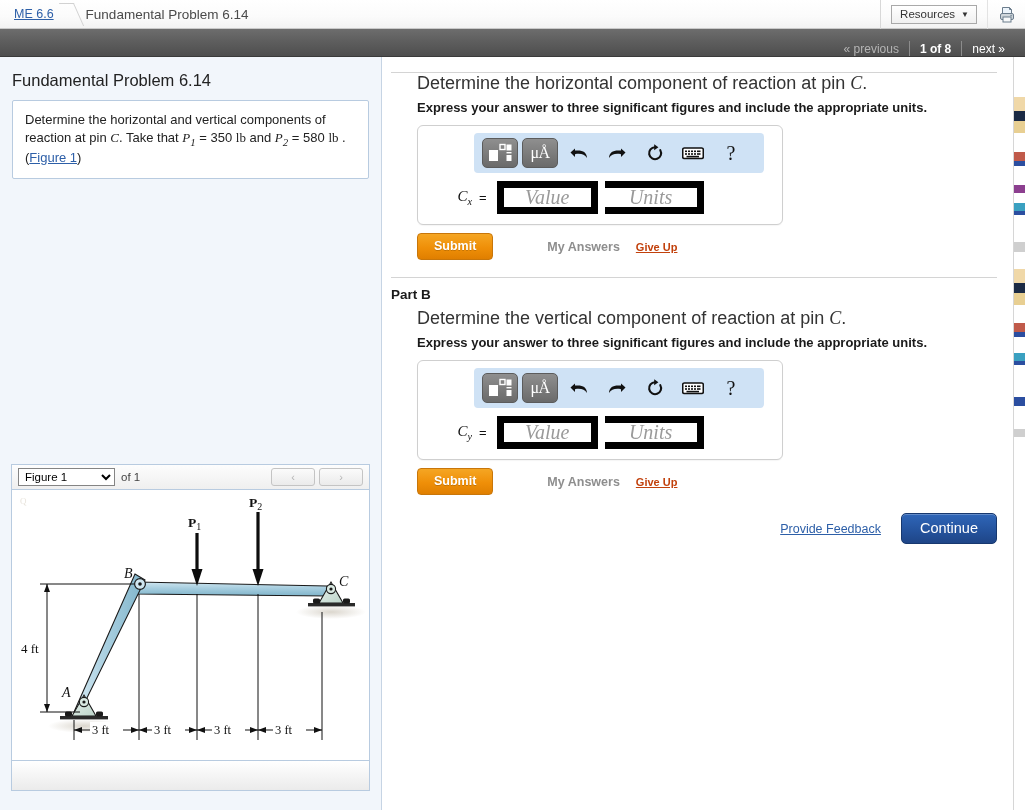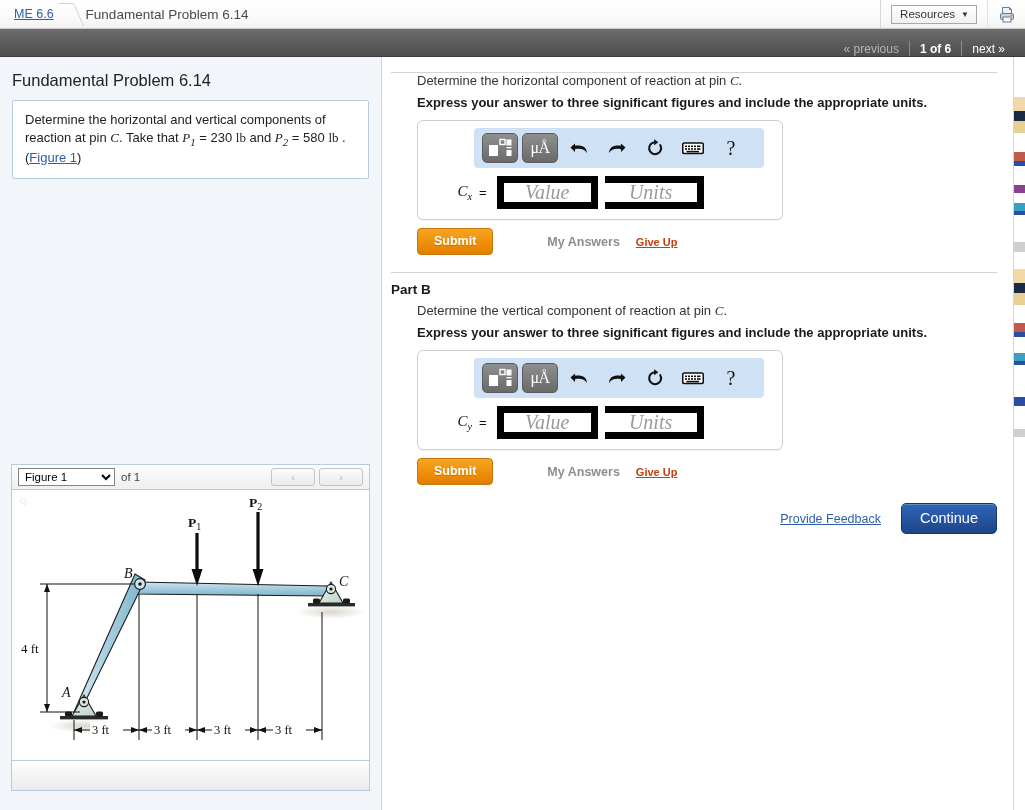--- a/index.html
+++ b/index.html
@@ -169,21 +169,21 @@
   }
 
   
   .part-sep { border-top: 1px solid #d4d4d4; margin: 0 28px 0 9px; }
   .part-block { padding: 0 0 0 9px; }
   .part-title {
     font-size: 13.5px; font-weight: bold; color: #1a1a1a;
     padding: 9px 0 6px 0;
   }
   .part-prompt {
-    font-size: 13px; color: #333; padding: 0 0 6px 26px;
+    font-size: 18px; color: #333; padding: 0 0 6px 26px;
   }
   .part-instr {
     font-size: 13px; color: #1a1a1a; font-weight: bold;
     padding: 0 0 10px 26px;
   }
 
   
   .answer-box {
     margin-left: 26px;
     width: 366px;
@@ -326,32 +326,32 @@
         <rect x="6" y="12" width="8" height="5" fill="#f7f9fa" stroke="#6b7c8c" stroke-width="1"></rect>
         <rect x="13.2" y="9.8" width="2" height="1.4" fill="#8c9aa6"></rect>
       </svg>
     </div>
   </div>
 </div>
 
 <div id="navbar">
   <span class="navitem prev">« previous</span>
   <span class="vsep"></span>
-  <span class="navitem count">1 of 6</span>
+  <span class="navitem count">1 of 8</span>
   <span class="vsep"></span>
   <span class="navitem next">next »</span>
 </div>
 
 <div id="main">
 
   <div id="leftpane">
     <div id="problem-title">Fundamental Problem 6.14</div>
 
     <div id="problem-box">
-      <span>Determine the horizontal and vertical components of reaction at pin </span><span class="mathvar">C</span><span>. Take that </span><span class="mathvar">P</span><sub class="mathvar">1</sub><span> = 230 </span><span class="mathup">lb</span><span> and </span><span class="mathvar">P</span><sub class="mathvar">2</sub><span> = 580</span>
+      <span>Determine the horizontal and vertical components of reaction at pin </span><span class="mathvar">C</span><span>. Take that </span><span class="mathvar">P</span><sub class="mathvar">1</sub><span> = 350 </span><span class="mathup">lb</span><span> and </span><span class="mathvar">P</span><sub class="mathvar">2</sub><span> = 580</span>
       <span class="mathup">lb</span><span> .(</span><span class="figlink">Figure 1</span><span>)</span>
     </div>
 
     <div id="figpanel">
       <div id="figbar">
         <select id="fig-select">
           <option>Figure 1</option>
         </select>
         <span id="fig-of">of 1</span>
         <div id="fig-navs">

